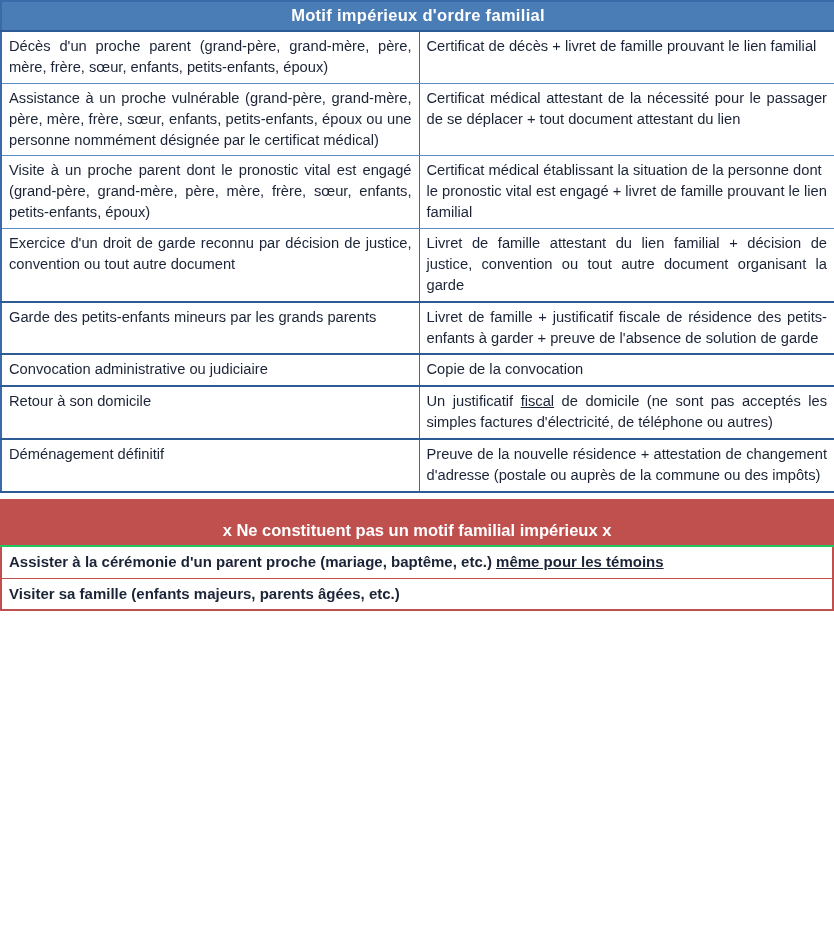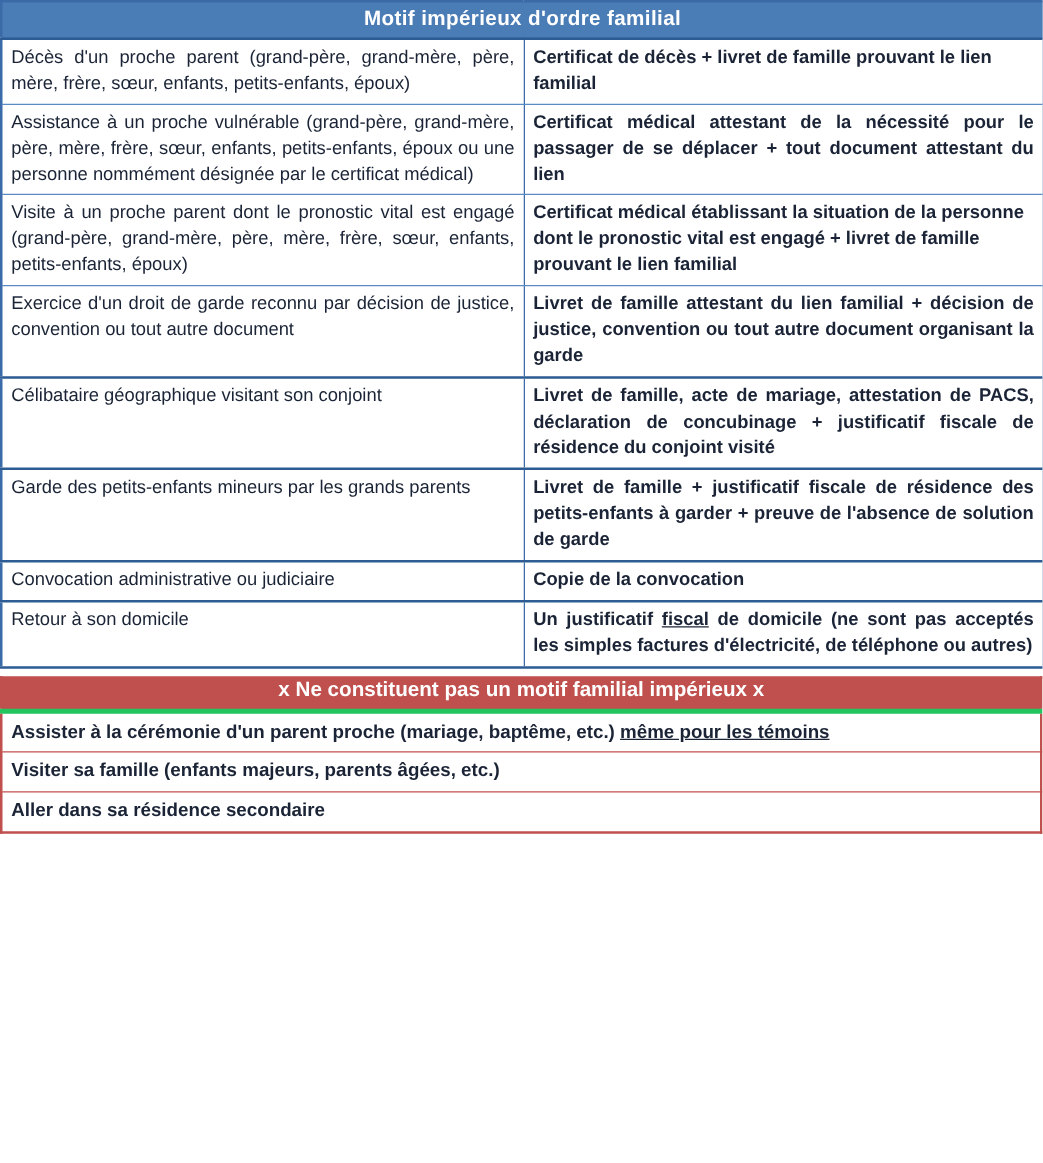--- a/index.html
+++ b/index.html
@@ -53,21 +53,20 @@
     font-size: 14.7px;
     line-height: 1.42;
     padding: 4px 7px 5px 7px;
     border-bottom: 1px solid #5a8bc4;
     border-right: 1px solid #3a6aa8;
     color: #1b2436;
     word-spacing: 0;
   }
   .main-table td:last-child {
     border-right: none;
-    font-weight: bold;
   }
   .main-table td.justify {
     text-align: justify;
     text-align-last: left;
     margin-left: 24px;
   }
   .main-table tr.thick-above td {
     border-top: 2px solid #2d5b94;
   }
   .main-table tr:last-child td {
@@ -85,22 +84,22 @@
     border-collapse: collapse;
     table-layout: fixed;
     border: 2px solid #c0504d;
   }
   .excl-title th {
     background: #c0504d;
     color: #ffffff;
     font-size: 16.5px;
     font-weight: bold;
     text-align: center;
-    padding: 0 0 5px 0;
-    border-bottom: 4px solid #22c55e;
+    padding: 20px 0 5px 0;
+    border-bottom: 2px solid #22c55e;
   }
   .excl-table td {
     font-size: 15px;
     line-height: 1.45;
     padding: 4px 7px 5px 7px;
     border-bottom: 1px solid #c0504d;
     color: #1b2436;
     vertical-align: top;
     font-weight: bold;
   }
@@ -136,61 +135,58 @@
       <tr>
         <td class="justify">Visite à un proche parent dont le pronostic vital est engagé (grand-père, grand-mère, père, mère, frère, sœur, enfants, petits-enfants, époux)</td>
         <td>Certificat médical établissant la situation de la personne dont le pronostic vital est engagé + livret de famille prouvant le lien familial</td>
       </tr>
 
       <tr>
         <td class="justify">Exercice d'un droit de garde reconnu par décision de justice, convention ou tout autre document</td>
         <td class="justify">Livret de famille attestant du lien familial + décision de justice, convention ou tout autre document organisant la garde</td>
       </tr>
 
-      <tr class="thick-above">
-        <td>Célibataire géographique visitant son conjoint</td>
-        <td class="justify">Livret de famille, acte de mariage, attestation de PACS, déclaration de concubinage + justificatif fiscale de résidence du conjoint visité</td>
-      </tr>
 
       <tr class="thick-above">
         <td class="justify">Garde des petits-enfants mineurs par les grands parents</td>
         <td class="justify">Livret de famille + justificatif fiscale de résidence des petits-enfants à garder + preuve de l'absence de solution de garde</td>
       </tr>
 
 
       <tr class="thick-above">
         <td>Convocation administrative ou judiciaire</td>
         <td>Copie de la convocation</td>
       </tr>
 
 
       <tr class="thick-above">
         <td>Retour à son domicile</td>
         <td class="justify"><span>Un justificatif </span><u class="u">fiscal</u><span> de domicile (ne sont pas acceptés les simples factures d'électricité, de téléphone ou autres)</span></td>
       </tr>
 
 
+      <tr class="thick-above">
+        <td>Déménagement définitif</td>
+        <td class="justify">Preuve de la nouvelle résidence + attestation de changement d'adresse (postale ou auprès de la commune ou des impôts)</td>
+      </tr>
 
     </tbody>
   </table>
 
   <div class="gap"></div>
 
   <table class="excl-table">
     <thead>
       <tr class="excl-title">
         <th class="excl-title-cell">x Ne constituent pas un motif familial impérieux x</th>
       </tr>
     </thead>
     <tbody>
       <tr>
         <td><span>Assister à la cérémonie d'un parent proche (mariage, baptême, etc.) </span><u class="u">même pour les témoins</u><span></span></td>
       </tr>
       <tr>
         <td>Visiter sa famille (enfants majeurs, parents âgées, etc.)</td>
       </tr>
-      <tr>
-        <td>Aller dans sa résidence secondaire</td>
-      </tr>
     </tbody>
   </table>
 
 </div>
 
 </body></html>

